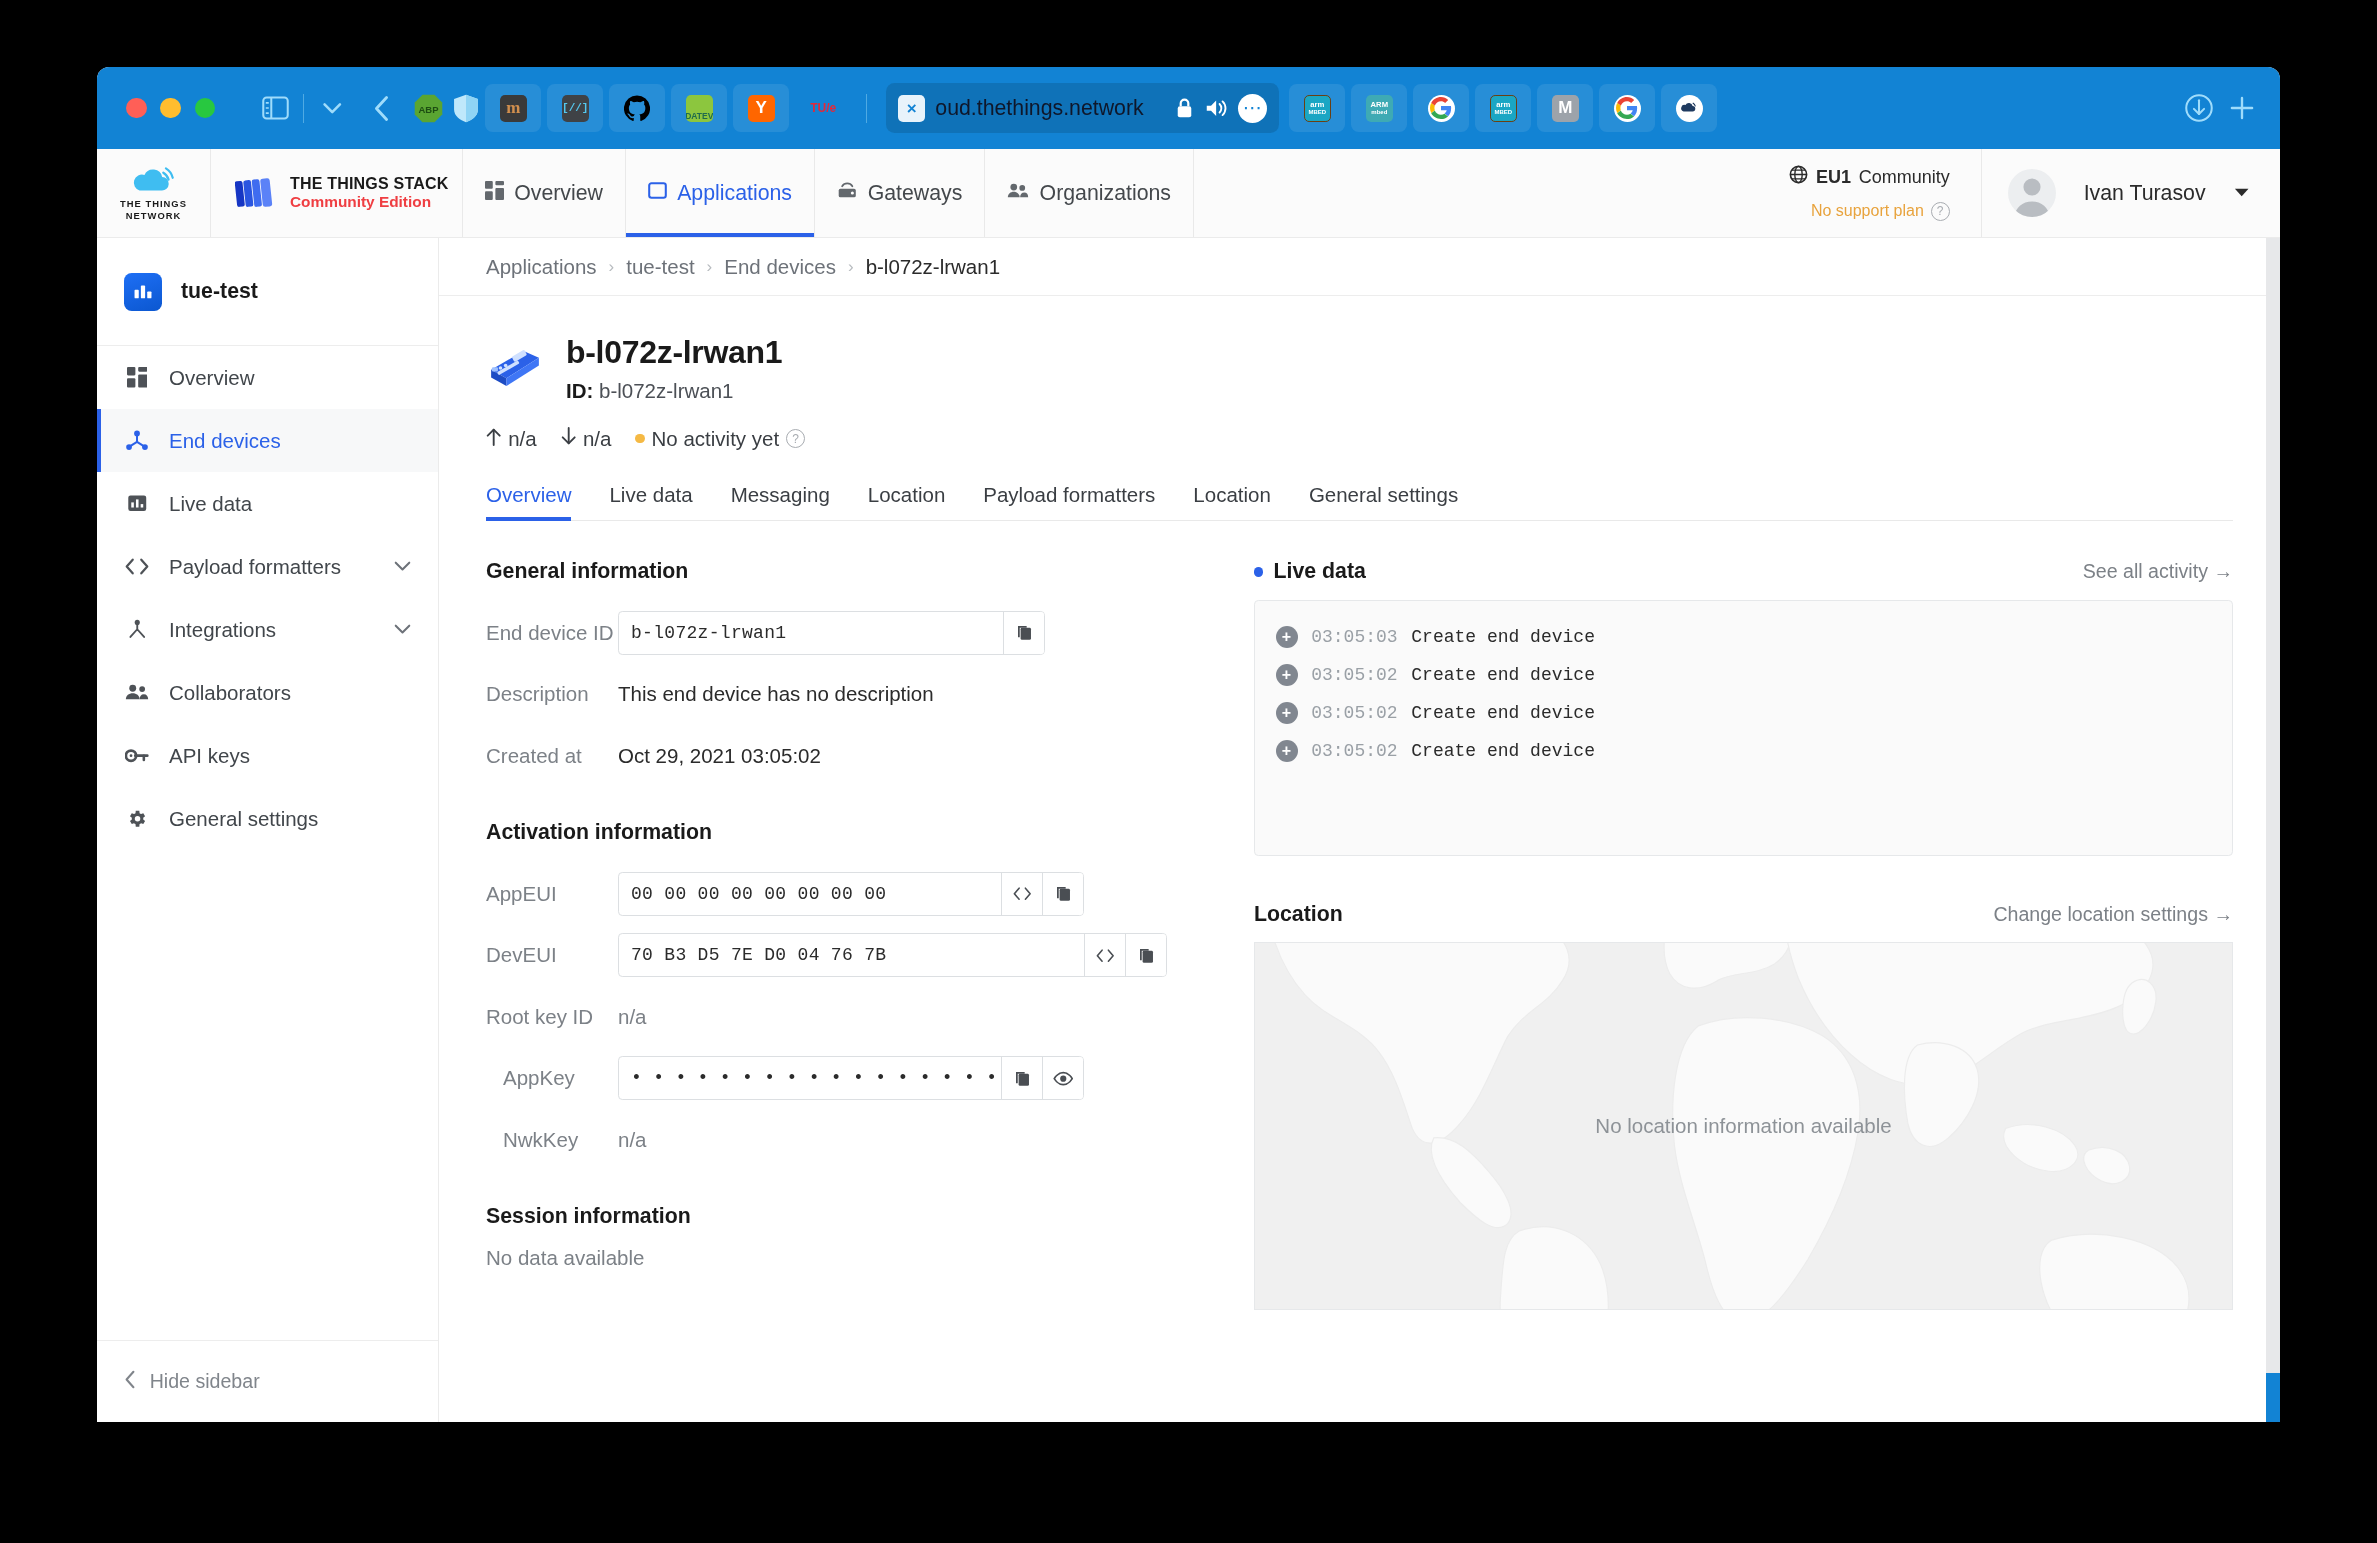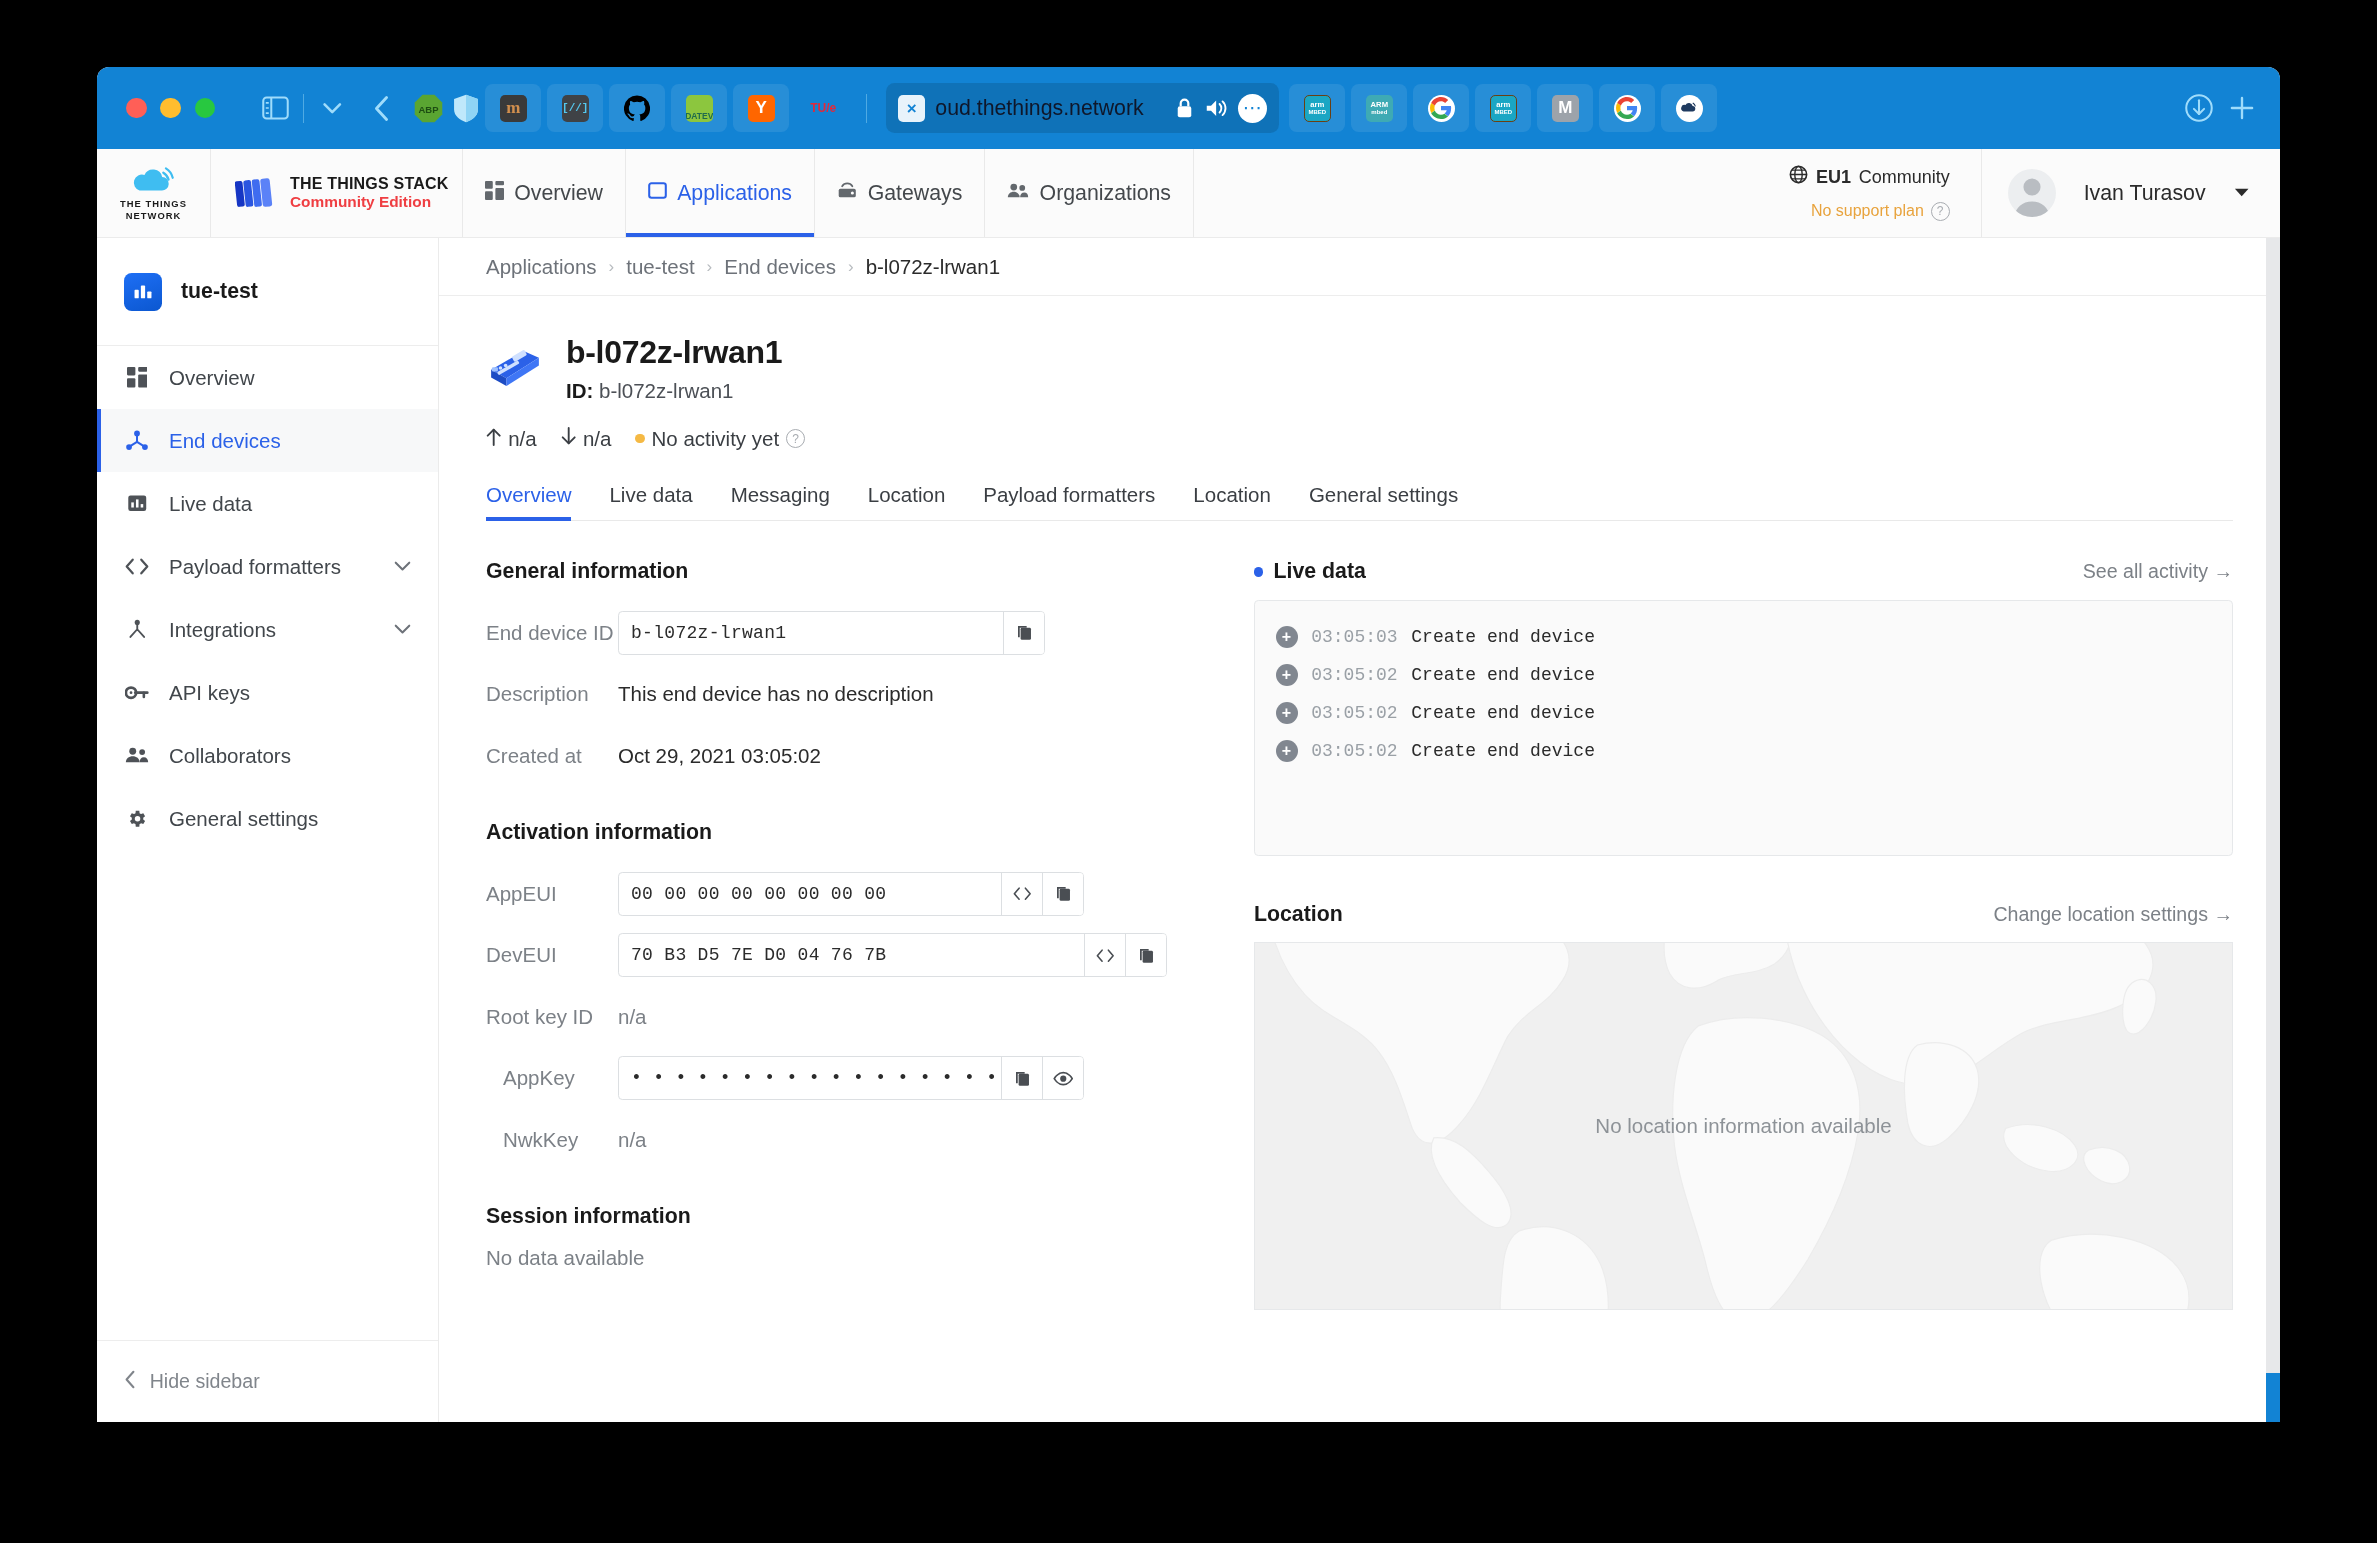--- a/index.html
+++ b/index.html
@@ -628,40 +628,40 @@
           <span class="s-label">Integrations</span>
           <span class="chev">
             <svg width="17" height="11" viewBox="0 0 20 13">
                 <polyline points="2,2 10,10 18,2" fill="none" stroke="#6d7279" stroke-width="2.4" stroke-linecap="round" stroke-linejoin="round"></polyline>
               </svg>
           </span>
         </div>
 
         <div class="side-item">
           <span class="s-icon">
+            <svg width="24" height="19" viewBox="0 0 28 22">
+                <circle cx="9" cy="6" r="4" fill="currentColor"></circle>
+                <circle cx="20" cy="7" r="3.4" fill="currentColor"></circle>
+                <path d="M1 19c0-4.4 3.6-7 8-7s8 2.6 8 7z" fill="currentColor"></path>
+                <path d="M17 19c0-3.6 1.8-6 5-6s5 2.4 5 6z" fill="currentColor"></path>
+              </svg>
+          </span>
+          <span class="s-label">Collaborators</span>
+        </div>
+
+        <div class="side-item">
+          <span class="s-icon">
             <svg width="24" height="15.4" viewBox="0 0 28 18">
                 <circle cx="7" cy="9" r="6" fill="none" stroke="currentColor" stroke-width="3.2"></circle>
                 <circle cx="7" cy="9" r="1.6" fill="currentColor"></circle>
                 <line x1="12" y1="9" x2="26" y2="9" stroke="currentColor" stroke-width="3.2" stroke-linecap="round"></line>
                 <line x1="22" y1="9" x2="22" y2="14" stroke="currentColor" stroke-width="3" stroke-linecap="round"></line>
               </svg>
           </span>
           <span class="s-label">API keys</span>
-        </div>
-
-        <div class="side-item">
-          <span class="s-icon">
-            <svg width="24" height="19" viewBox="0 0 28 22">
-                <circle cx="9" cy="6" r="4" fill="currentColor"></circle>
-                <circle cx="20" cy="7" r="3.4" fill="currentColor"></circle>
-                <path d="M1 19c0-4.4 3.6-7 8-7s8 2.6 8 7z" fill="currentColor"></path>
-                <path d="M17 19c0-3.6 1.8-6 5-6s5 2.4 5 6z" fill="currentColor"></path>
-              </svg>
-          </span>
-          <span class="s-label">Collaborators</span>
         </div>
 
         <div class="side-item">
           <span class="s-icon">
             <svg width="21.3" height="21.3" viewBox="0 0 24 24">
                 <path fill="currentColor" d="M19.4 13a7.6 7.6 0 0 0 0-2l2.1-1.6-2-3.5-2.5 1a7.6 7.6 0 0 0-1.7-1L15 3H11l-.3 2.9a7.6 7.6 0 0 0-1.7 1l-2.5-1-2 3.5L6.6 11a7.6 7.6 0 0 0 0 2l-2.1 1.6 2 3.5 2.5-1a7.6 7.6 0 0 0 1.7 1L11 21h4l.3-2.9a7.6 7.6 0 0 0 1.7-1l2.5 1 2-3.5z"></path>
                 <circle cx="13" cy="12" r="3.1" fill="#fff"></circle>
               </svg>
           </span>
           <span class="s-label">General settings</span>

